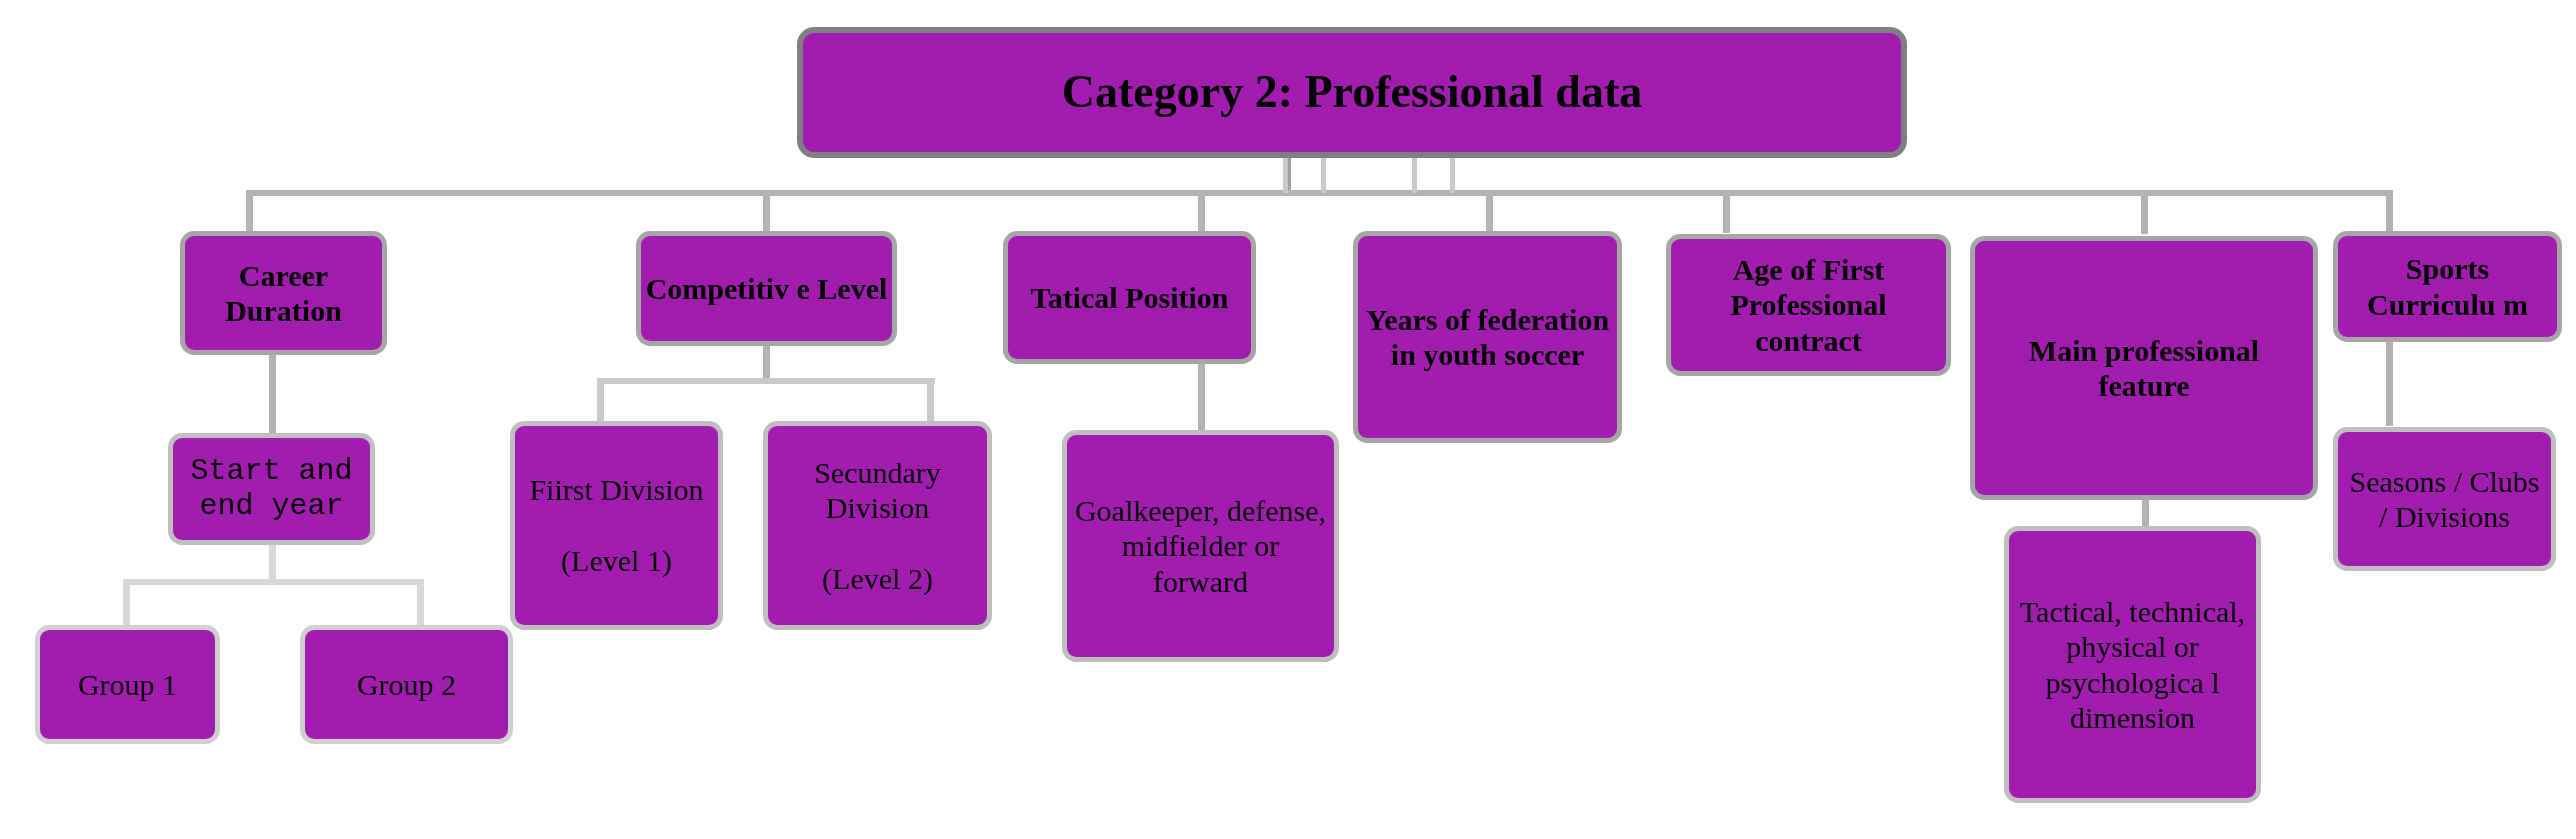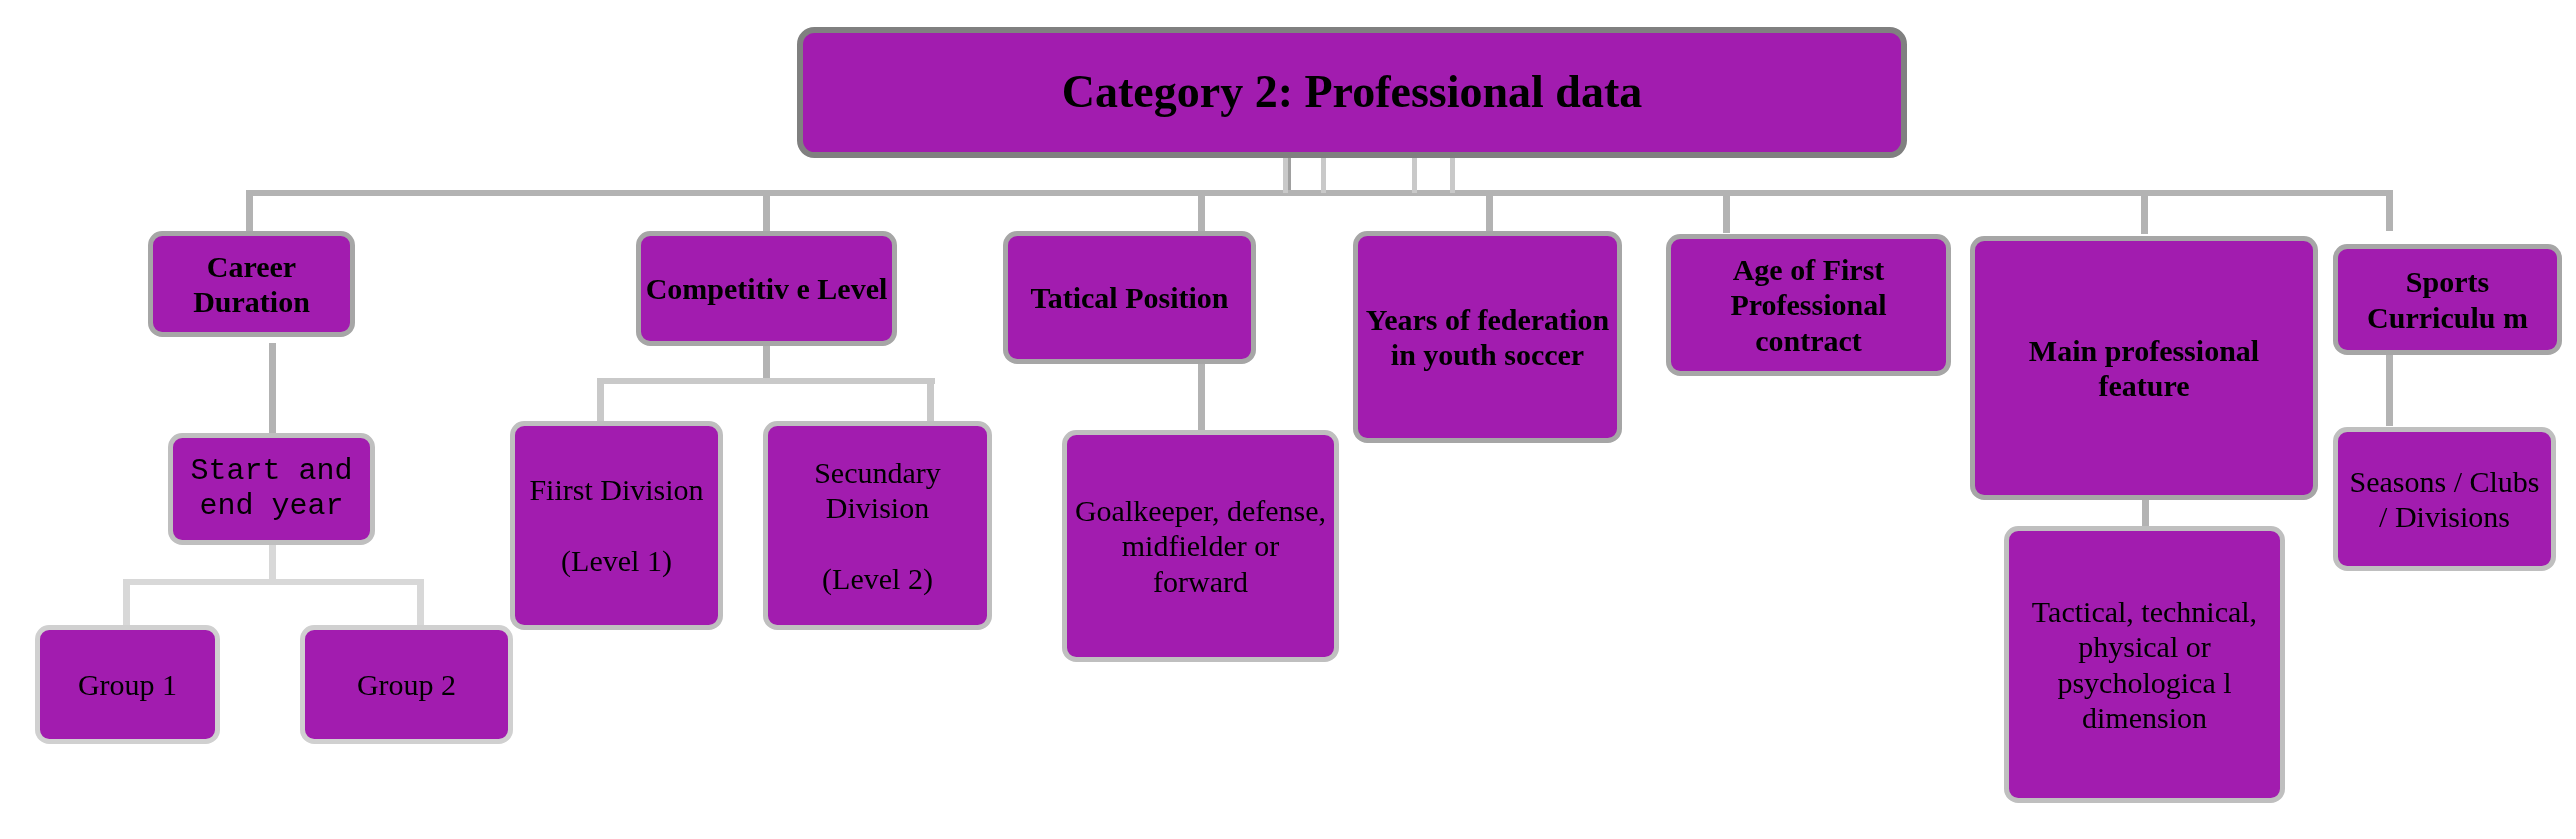--- a/index.html
+++ b/index.html
@@ -119,21 +119,21 @@
   <div class="conn" style="left:1198px; top:343px; width:7.1px; height:87px;"></div>
 
   <div class="conn" style="left:2142px; top:458px; width:7.1px; height:87px;"></div>
 
   <div class="conn" style="left:2386px; top:341px; width:7.1px; height:85px;"></div>
 
   <div class="node root" style="left:797px; top:27px; width:1110px; height:131px;">
     <span class="txt">Category 2: Professional data</span>
   </div>
 
-  <div class="node lvl1" style="left:148px; top:231px; width:207px; height:106px;">
+  <div class="node lvl1" style="left:180px; top:231px; width:207px; height:124px;">
     <span class="txt">Career Duration</span>
   </div>
 
   <div class="node lvl1" style="left:636px; top:231px; width:261px; height:115px;">
     <span class="txt">Competitiv e Level</span>
   </div>
 
   <div class="node lvl1" style="left:1003px; top:231px; width:253px; height:133px;">
     <span class="txt">Tatical Position</span>
   </div>
@@ -143,21 +143,21 @@
   </div>
 
   <div class="node lvl1" style="left:1666px; top:234px; width:285px; height:142px;">
     <span class="txt">Age of First Professional contract</span>
   </div>
 
   <div class="node lvl1" style="left:1970px; top:236px; width:348px; height:264px;">
     <span class="txt">Main professional feature</span>
   </div>
 
-  <div class="node lvl1" style="left:2333px; top:231px; width:229px; height:111px;margin-top:13px;">
+  <div class="node lvl1" style="left:2333px; top:231px; width:229px; height:111px;">
     <span class="txt">Sports Curriculu m</span>
   </div>
 
   <div class="node lvl2" style="left:168px; top:433px; width:207px; height:112px;font-family:Liberation Mono, monospace;">
     <span class="txt">Start and end year</span>
   </div>
 
   <div class="node lvl2" style="left:510px; top:421px; width:213px; height:209px;">
     <span class="txt">Fiirst Division
 
@@ -167,21 +167,21 @@
   <div class="node lvl2" style="left:763px; top:421px; width:229px; height:209px;font-family:Liberation Serif, serif;">
     <span class="txt">Secundary Division
 
 (Level 2)</span>
   </div>
 
   <div class="node lvl2" style="left:1062px; top:430px; width:277px; height:232px;">
     <span class="txt">Goalkeeper, defense, midfielder or forward</span>
   </div>
 
-  <div class="node lvl2" style="left:2004px; top:526px; width:281px; height:277px;justify-content:flex-end;">
+  <div class="node lvl2" style="left:2004px; top:526px; width:257px; height:277px;justify-content:flex-end;">
     <span class="txt">Tactical, technical, physical or psychologica l dimension</span>
   </div>
 
   <div class="node lvl2" style="left:2333px; top:427px; width:223px; height:144px;">
     <span class="txt">Seasons / Clubs / Divisions</span>
   </div>
 
   <div class="node lvl3" style="left:35px; top:625px; width:185px; height:119px;">
     <span class="txt">Group 1</span>
   </div>

